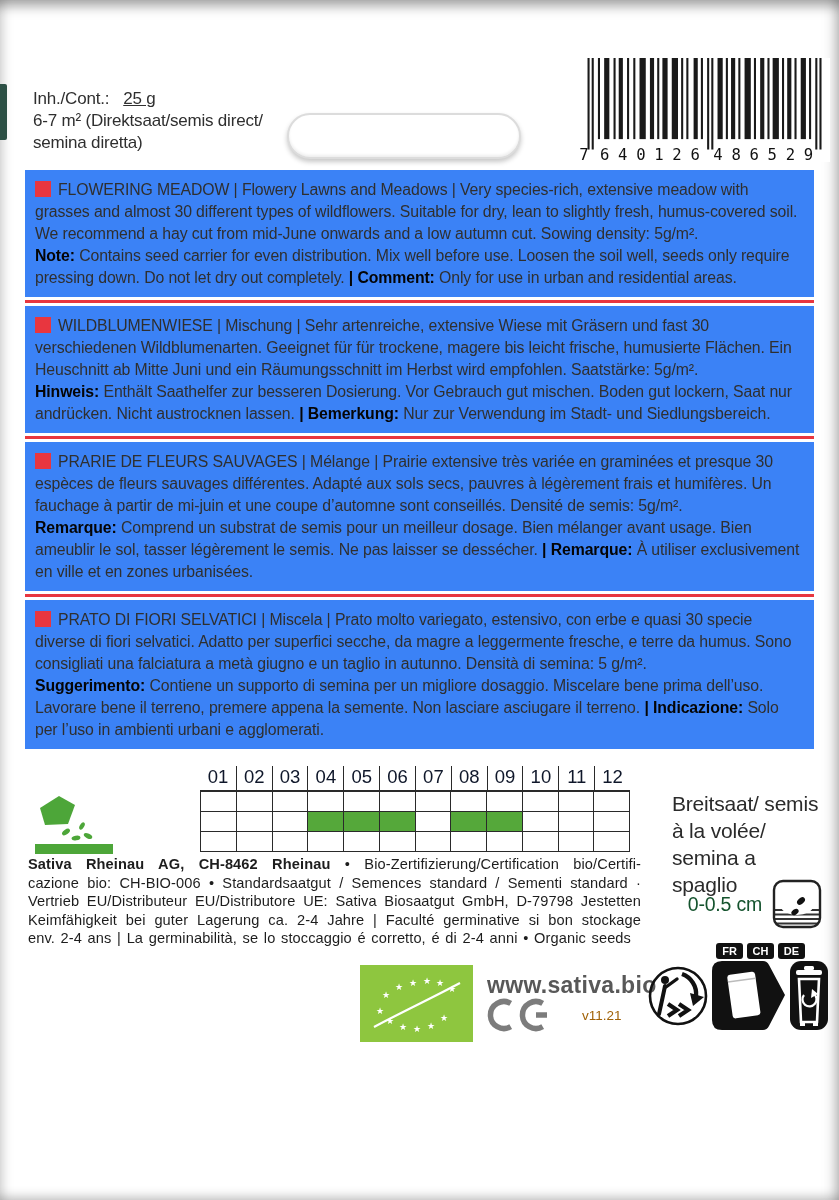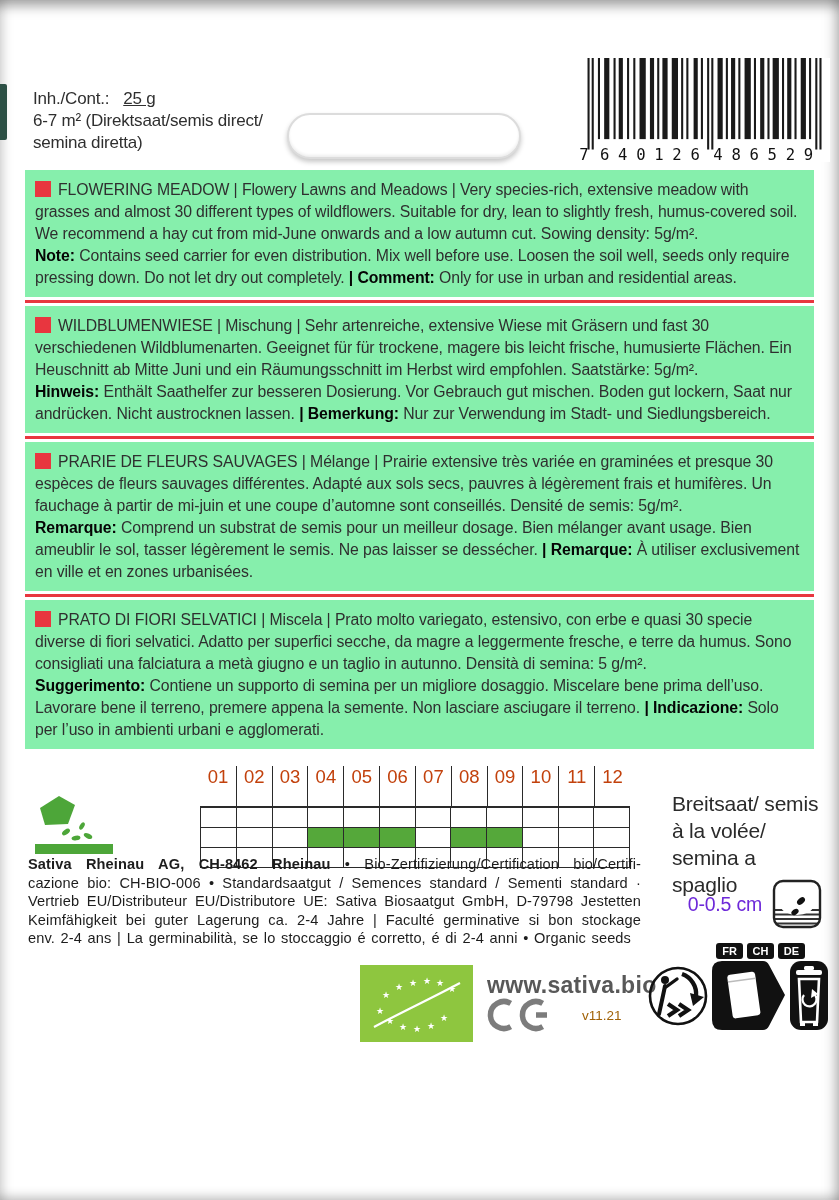--- a/index.html
+++ b/index.html
@@ -15,38 +15,38 @@
   
   .inh{position:absolute;left:33px;top:88px;font-size:17px;line-height:22px;letter-spacing:-.2px;}
   .inh .val{margin-left:14px;text-decoration:underline;}
   .hang{position:absolute;left:287px;top:113px;width:230px;height:42px;border-radius:999px;
         background:#fff;border:2px solid #dcdcdc;
         box-shadow:0 3px 5px rgba(0,0,0,.22), inset 0 -2px 3px rgba(0,0,0,.07);}
   .barcode{position:absolute;left:578px;top:58px;width:252px;height:104px;background:#fff;}
   .barcode text{font-family:"DejaVu Sans Mono",monospace;font-size:15px;fill:#111;}
   
   .panels{position:absolute;left:25px;top:170px;width:789px;}
-  .panel{background:#86efac;padding:9px 11px 8px 10px;font-size:15.8px;line-height:22px;letter-spacing:-.1px;color:#2f2f2f;}
+  .panel{background:#3b82f6;padding:9px 11px 8px 10px;font-size:15.8px;line-height:22px;letter-spacing:-.1px;color:#2f2f2f;}
   .panel p{margin:0;}
   .panel b{color:#050505;}
   .sq{display:inline-block;width:16px;height:16px;background:#e8363f;margin-right:7px;vertical-align:-2px;}
   .rule{height:3px;background:#e8363f;margin:3px 0;}
   
   .calendar{position:absolute;left:200px;top:766px;width:430px;}
   .cal-head{display:grid;grid-template-columns:repeat(12,1fr);}
-  .cal-h{text-align:center;font-size:18.5px;color:#c2410c;padding:0 0 18px;border-left:1.5px solid #2a2a2a;}
+  .cal-h{text-align:center;font-size:18.5px;color:#0f172a;padding:0 0 2px;border-left:1.5px solid #2a2a2a;}
   .cal-h:first-child{border-left:none;}
   .cal-grid{display:grid;grid-template-columns:repeat(12,1fr);grid-auto-rows:20px;border-top:2px solid #2a2a2a;border-left:1.5px solid #2a2a2a;}
   .cal-c{border-right:1.5px solid #2a2a2a;border-bottom:1.5px solid #2a2a2a;}
   .cal-c.on{background:#55a83a;}
   
   .sow-icon{position:absolute;left:30px;top:792px;}
   .method{position:absolute;left:672px;top:790px;width:152px;font-size:21px;line-height:27px;letter-spacing:-.2px;color:#2b2b2b;}
   .depth-row{position:absolute;left:645px;top:878px;width:178px;display:flex;align-items:center;gap:9px;}
-  .depth-txt{font-size:19.5px;letter-spacing:-.2px;color:#6d28d9;flex:1;text-align:right;}
+  .depth-txt{font-size:19.5px;letter-spacing:-.2px;color:#14532d;flex:1;text-align:right;}
   
   .footer{position:absolute;left:28px;top:855px;width:613px;font-size:14.6px;line-height:18.6px;color:#1d1d1d;word-spacing:1.5px;letter-spacing:.1px;}
   .f-line{text-align:justify;}
   .f-line.jl{text-align-last:justify;}
   
   .eu-logo{position:absolute;left:360px;top:965px;width:113px;height:77px;background:#8ec63f;}
   .website{position:absolute;left:487px;top:964px;font-size:23px;font-weight:bold;color:#585858;letter-spacing:.3px;margin-top:8px;}
   .ce{position:absolute;left:487px;top:998px;}
   .version{position:absolute;left:582px;top:1008px;font-size:13.5px;color:#a16207;}
   .triman{position:absolute;left:646px;top:960px;}

